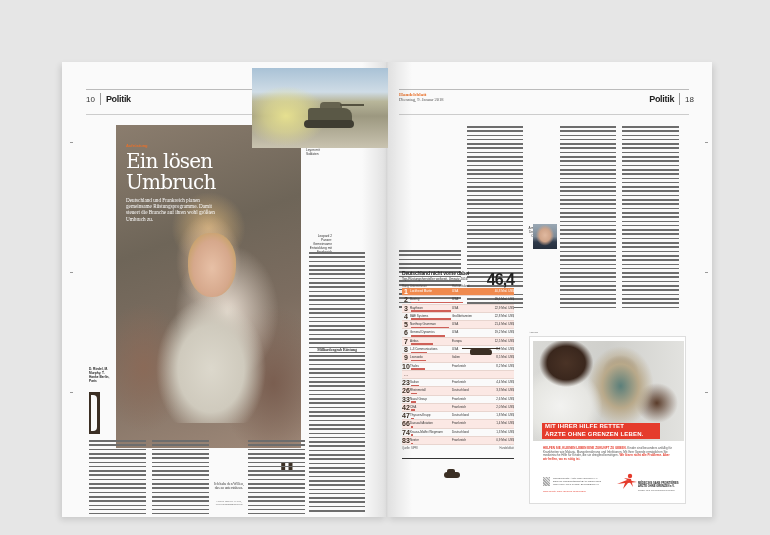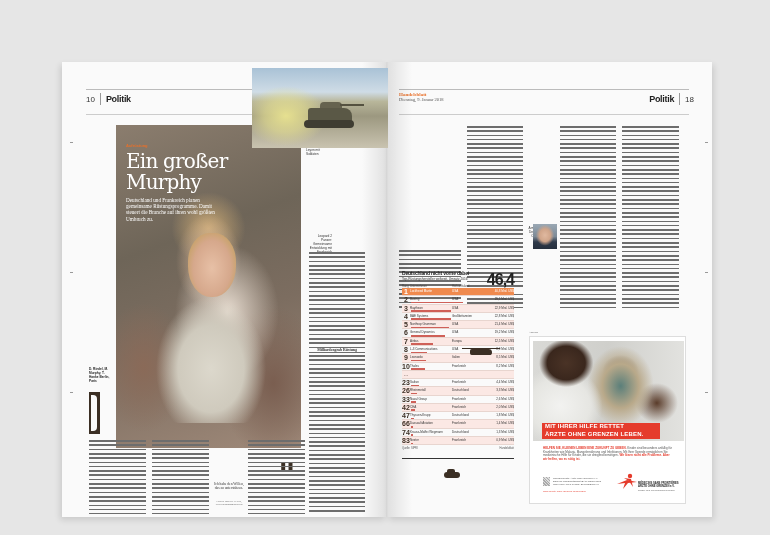--- a/index.html
+++ b/index.html
@@ -132,21 +132,21 @@
     <div class="masthead" style="right:14px; text-align:right;">
       <div class="brand">Handelsblatt</div>
       <div class="date">Dienstag, 9. Januar 2018</div>
     </div>
     <div class="rule" style="left:24px; top:52px; width:290px;"></div>
 
     <div class="hero">
       <div class="figure"></div>
       <div class="head"></div>
       <div class="kicker">Aufrüstung</div>
-      <div class="headline">Ein großer Murphy</div>
+      <div class="headline">Ein lösen Umbruch</div>
       <div class="deck">Deutschland und Frankreich planen gemeinsame Rüstungsprogramme. Damit steuert die Branche auf ihren wohl größten Umbruch zu.</div>
     </div>
 
     <div class="caption-small" style="left:244px; top:70px; width:26px;">Ursula von der Leyen: Kriegs-Gesamtministerin Ursula von der Leyen mit Soldaten</div>
     <div class="caption-small" style="left:244px; top:172px; width:26px; text-align:right;">Leopard 2 Panzer: Gemeinsame Entwicklung mit Frankreich</div>
 
     <div class="caption-small" style="left:27px; top:305px; width:24px; font-weight:bold; color:#222;">D. Riedel, M. Murphy, T. Hanke Berlin, Paris</div>
 
     <div class="dropcap"></div>
 

